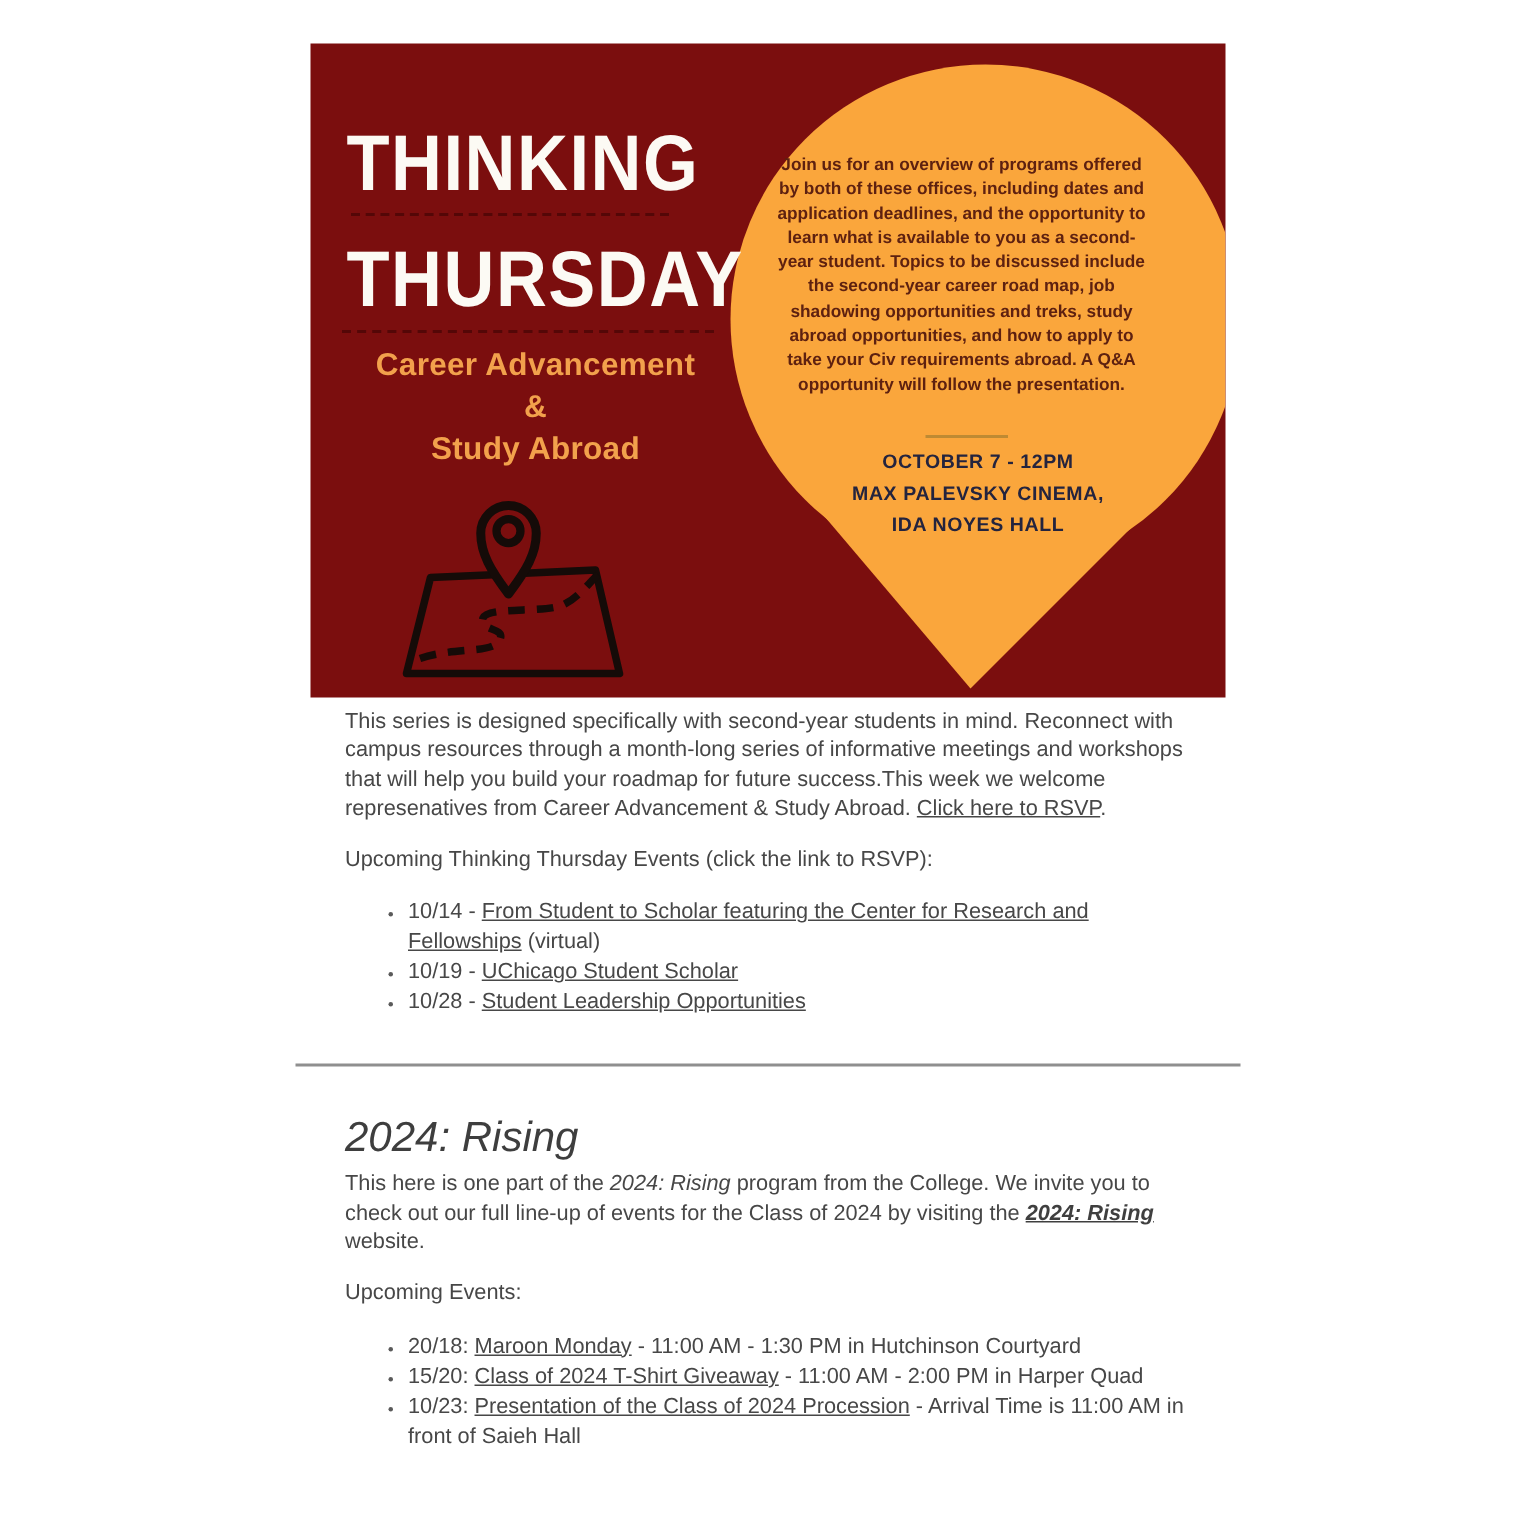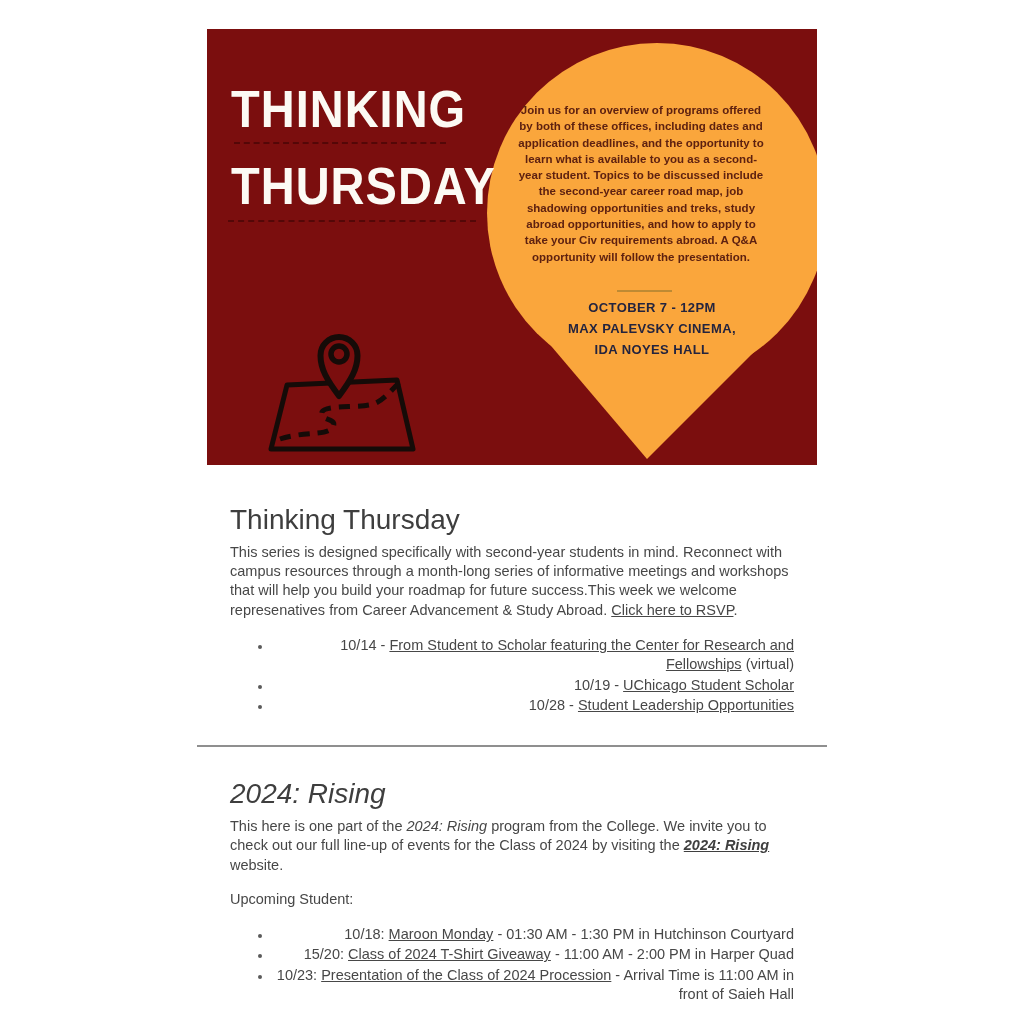--- a/index.html
+++ b/index.html
@@ -77,21 +77,20 @@
   .body-p {
     margin:7px 33px 0;
     font-size:14.5px; line-height:19.3px;
     color:#474747;
   }
   .label-p { margin-top:15px; }
   .content ul {
     margin:16px 33px 0; padding-left:42px;
     font-size:14.5px; line-height:19.3px;
     color:#474747;
-    text-align:right;
   }
   .content li { margin:0 0 1px 0; }
   .content li::marker { color:#5a5a5a; font-size:0.8em; }
   .lnk {
     color:inherit; text-decoration:underline; cursor:pointer;
   }
   .lnk-bold {
     font-weight:bold; font-style:italic;
     color:#3f3f3f; text-decoration:underline; cursor:pointer;
   }
@@ -111,20 +110,23 @@
     <svg class="balloon-svg" width="610" height="436" viewBox="0 0 610 436">
       <circle cx="450" cy="184" r="170" fill="#FAA63C"></circle>
       <polygon points="328,298 572,298 440,430" fill="#FAA63C"></polygon>
     </svg>
 
     <div class="banner-title title-l1">THINKING</div>
     <div class="title-dash dash1"></div>
     <div class="banner-title title-l2">THURSDAY</div>
     <div class="title-dash dash2"></div>
 
+    <div class="banner-subtitle">Career Advancement
+&amp;
+Study Abroad</div>
 
     <svg class="map-icon" width="162" height="132" viewBox="0 0 160 132">
       <polygon points="23,62 133,57 149,126 7,126" fill="none" stroke="#150B08" stroke-width="5" stroke-linejoin="round"></polygon>
       <path d="M16,116 C40,108 64,113 69,104 C74,95 55,98 58,89 C61,81 100,86 112,80 C122,75 128,66 137,58" fill="none" stroke="#150B08" stroke-width="5" stroke-dasharray="11 8"></path>
       <path d="M75,73 C63,57 56.5,46 56.5,32.5 A 18.5,18.5 0 1 1 93.5,32.5 C93.5,46 87,57 75,73 Z" fill="#7B0E0E" stroke="#150B08" stroke-width="6" stroke-linejoin="round"></path>
       <circle cx="75" cy="31" r="8" fill="#7B0E0E" stroke="#150B08" stroke-width="5.5"></circle>
     </svg>
 
     <div class="balloon-text">Join us for an overview of programs offered
 by both of these offices, including dates and
@@ -137,39 +139,39 @@
 take your Civ requirements abroad. A Q&amp;A
 opportunity will follow the presentation.</div>
     <div class="balloon-divider"></div>
     <div class="balloon-schedule">OCTOBER 7 - 12PM
 MAX PALEVSKY CINEMA,
 IDA NOYES HALL</div>
   </div>
 
   <div class="content">
 
-    <h1>Thinking Thursday</h1>
 
     <p class="body-p"><span>This series is designed specifically with second-year students in mind. Reconnect with campus resources through a month-long series of informative meetings and workshops that will help you build your roadmap for future success.This week we welcome represenatives from Career Advancement &amp; Study Abroad. </span><a class="lnk">Click here to RSVP</a><span>.</span></p>
 
+    <p class="body-p label-p">Upcoming Thinking Thursday Events (click the link to RSVP):</p>
 
     <ul>
       <li><span>10/14 - </span><a class="lnk">From Student to Scholar featuring the Center for Research and Fellowships</a><span> (virtual)</span></li>
       <li><span>10/19 - </span><a class="lnk">UChicago Student Scholar</a><span></span></li>
       <li><span>10/28 - </span><a class="lnk">Student Leadership Opportunities</a><span></span></li>
     </ul>
 
     <hr class="divider">
 
     <h2>2024: Rising</h2>
 
     <p class="body-p"><span>This here is one part of the </span><span class="ital">2024: Rising</span><span> program from the College. We invite you to check out our full line-up of events for the Class of 2024 by visiting the </span><a class="lnk-bold">2024: Rising</a><span> website.</span></p>
 
-    <p class="body-p label-p">Upcoming Student:</p>
+    <p class="body-p label-p">Upcoming Events:</p>
 
     <ul>
-      <li><span>10/18: </span><a class="lnk">Maroon Monday</a><span> - 01:30 AM - 1:30 PM in Hutchinson Courtyard</span></li>
+      <li><span>20/18: </span><a class="lnk">Maroon Monday</a><span> - 11:00 AM - 1:30 PM in Hutchinson Courtyard</span></li>
       <li><span>15/20: </span><a class="lnk">Class of 2024 T-Shirt Giveaway</a><span> - 11:00 AM - 2:00 PM in Harper Quad</span></li>
       <li><span>10/23: </span><a class="lnk">Presentation of the Class of 2024 Procession</a><span> - Arrival Time is 11:00 AM in front of Saieh Hall</span></li>
     </ul>
 
   </div>
 </div>
 
 </body></html>

